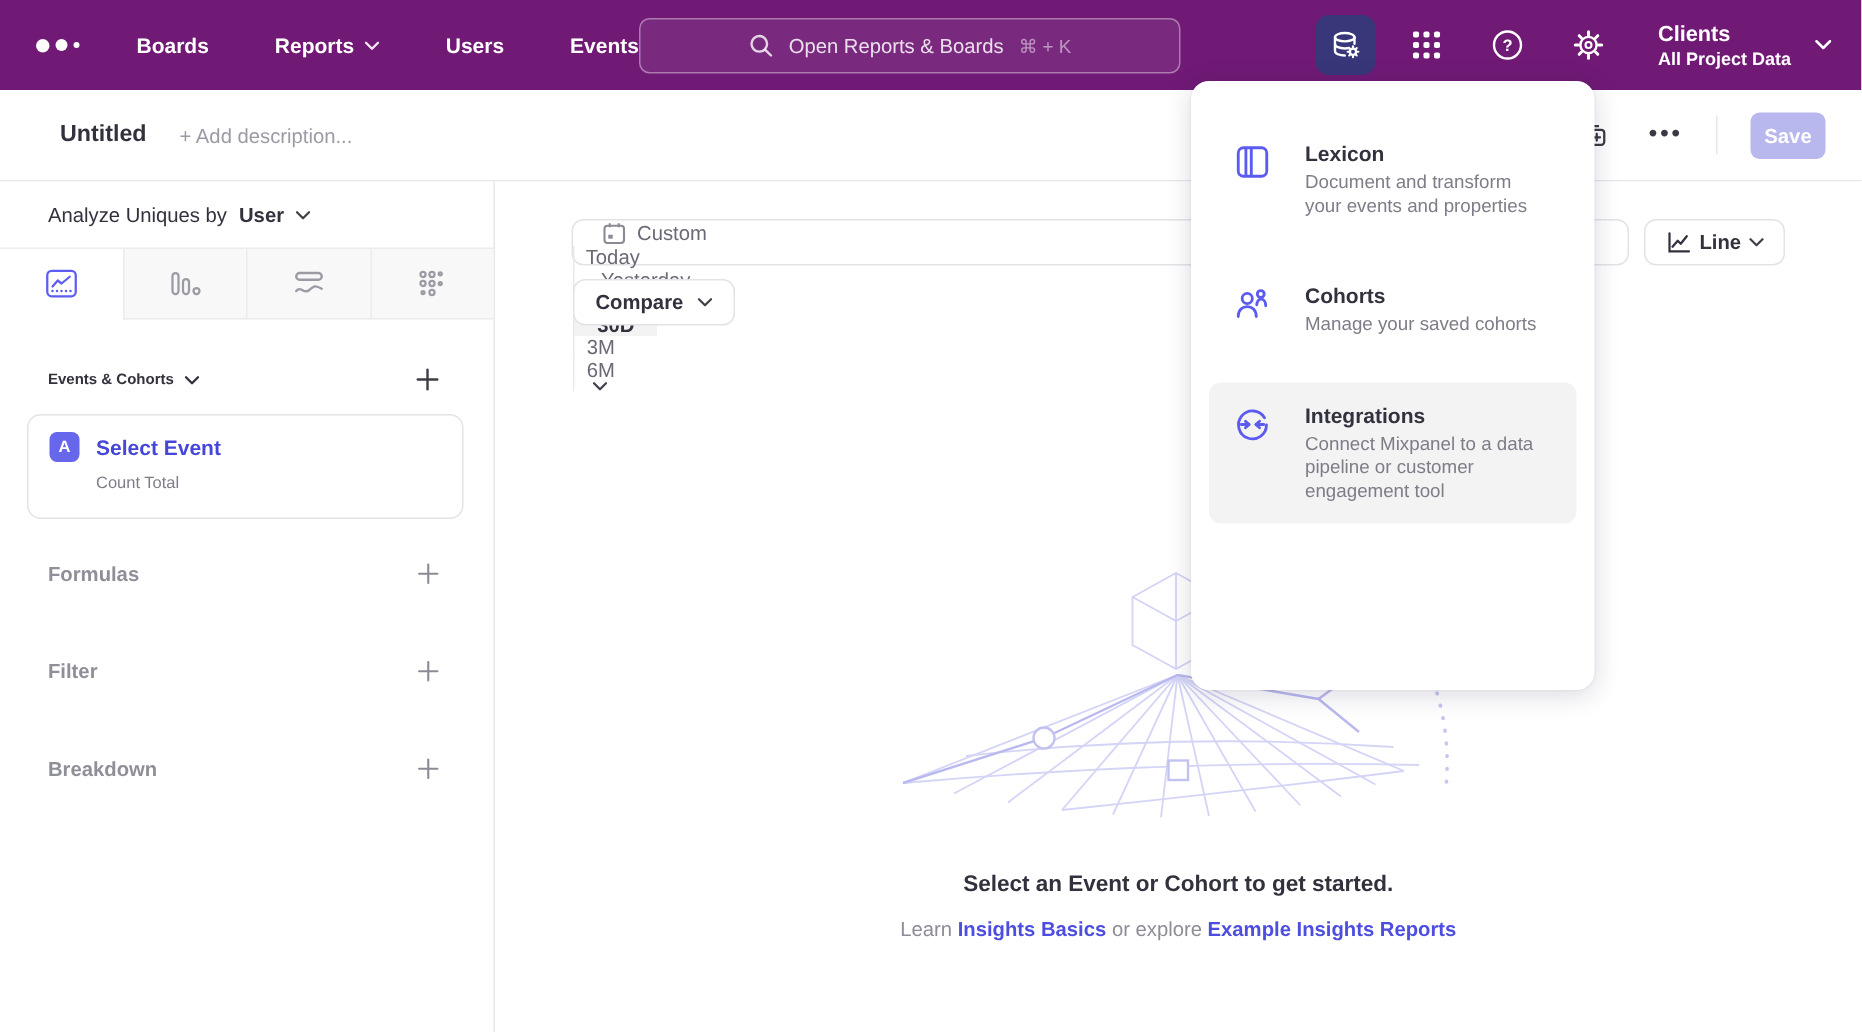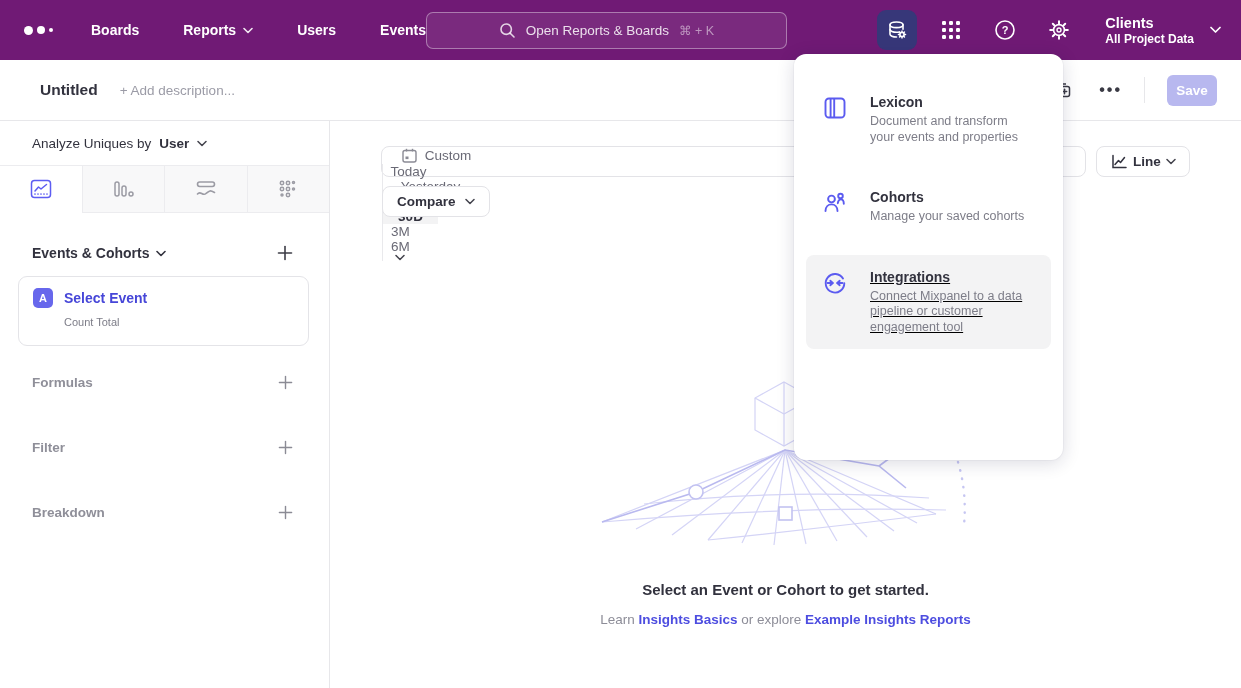--- a/index.html
+++ b/index.html
@@ -40,21 +40,21 @@
   .content { display:flex; height:567px; }
   .sidebar { width:330px; border-right:1px solid #e7e7ea; background:#fff; flex:none; }
   .analyze { height:45px; display:flex; align-items:center; padding:0 32px; border-bottom:1px solid #ececef; font-size:13.5px; color:#32323e; gap:6px; }
   .analyze b { margin-left:2px; }
   .analyze svg { margin-left:2px; color:#42424c; }
   .charttabs { display:flex; height:47px; }
   .charttab { flex:1; display:flex; align-items:center; justify-content:center; background:#f8f8f9; border-bottom:1px solid #ececef; border-left:1px solid #ececef; color:#9b9ba4; cursor:pointer; }
   .charttab:first-child { border-left:none; }
   .charttab.selected { background:#fff; border-bottom:1px solid transparent; color:#5d5df2; }
   .ec-head { margin-top:32px; padding:0 36px 0 32px; display:flex; align-items:center; }
-  .ec-title { font-size:14px; font-weight:bold; color:#32323e; display:flex; align-items:center; gap:7px; cursor:pointer; }
+  .ec-title { font-size:10px; font-weight:bold; color:#32323e; display:flex; align-items:center; gap:7px; cursor:pointer; }
   .ec-plus { margin-left:auto; color:#3c3c46; cursor:pointer; display:flex; }
   .event-card { margin:15px 20px 0 18px; height:70px; border:1px solid #e4e4e8; border-radius:9px; padding:11px 14px; cursor:pointer; }
   .event-row { display:flex; align-items:center; gap:11px; }
   .ab-badge { width:20px; height:20px; border-radius:5px; background:#6767ec; color:#fff; font-size:11px; font-weight:bold; display:flex; align-items:center; justify-content:center; }
   .event-name { color:#4646d8; font-size:14px; font-weight:bold; }
   .event-sub { margin:8px 0 0 31px; color:#7d7d88; font-size:11px; }
   .side-row { display:flex; align-items:center; padding:0 36px 0 32px; margin-top:50px; }
   .side-row.first { margin-top:29px; }
   .side-row .lbl { color:#8f8f99; font-size:13.5px; font-weight:bold; }
   .side-row .plus { margin-left:auto; color:#8b8b95; cursor:pointer; display:flex; }
@@ -70,21 +70,21 @@
   .compare-btn { position:absolute; left:52px; top:65px; height:31px; padding:0 14px; border:1px solid #e3e3e7; border-radius:8px; background:#fff; display:flex; align-items:center; gap:9px; font-size:13.5px; font-weight:bold; color:#32323e; cursor:pointer; }
   .line-btn { position:absolute; left:766px; top:25px; height:31px; padding:0 13px; border:1px solid #e3e3e7; border-radius:8px; background:#fff; display:flex; align-items:center; gap:5px; font-size:13.5px; font-weight:bold; color:#32323e; cursor:pointer; }
   .illus { position:absolute; left:254px; top:249px; }
   .empty-title { position:absolute; top:460px; left:0; right:0; text-align:center; font-size:15px; font-weight:bold; color:#32323e; }
   .empty-links { position:absolute; top:491px; left:0; right:0; text-align:center; font-size:13.5px; color:#8d8d98; }
   .empty-links a { color:#4d4de0; font-weight:bold; text-decoration:none; cursor:pointer; }
 
   
   .gov-menu { position:absolute; left:794px; top:54px; width:269px; min-height:406px; background:#fff; border-radius:12px; box-shadow:0 3px 18px rgba(25,25,70,.16), 0 0 0 1px rgba(25,25,70,.03); z-index:50; padding:26px 0 20px; }
   .menu-item { display:flex; gap:20px; margin:0 12px 16px; padding:14px 16px; border-radius:8px; cursor:pointer; }
-  .menu-item.highlighted { background:#f3f3f4;text-decoration:underline; }
+  .menu-item.highlighted { background:#f3f3f4; }
   .menu-ico { flex:none; width:28px; color:#5b5bf0; padding-top:1px; }
   .menu-text { width:178px; }
   .menu-title-row { display:flex; align-items:center; }
   .menu-title { font-size:14px; font-weight:bold; color:#32323e; }
   .beta-badge { margin-left:10px; background:#7b7bf0; color:#fff; font-size:8.5px; font-weight:bold; letter-spacing:.6px; padding:2.5px 5px; border-radius:3px; }
   .menu-desc { margin-top:4px; font-size:12.5px; line-height:15.5px; color:#7d7d88; }
 </style>
 </head>
 <body>
 

